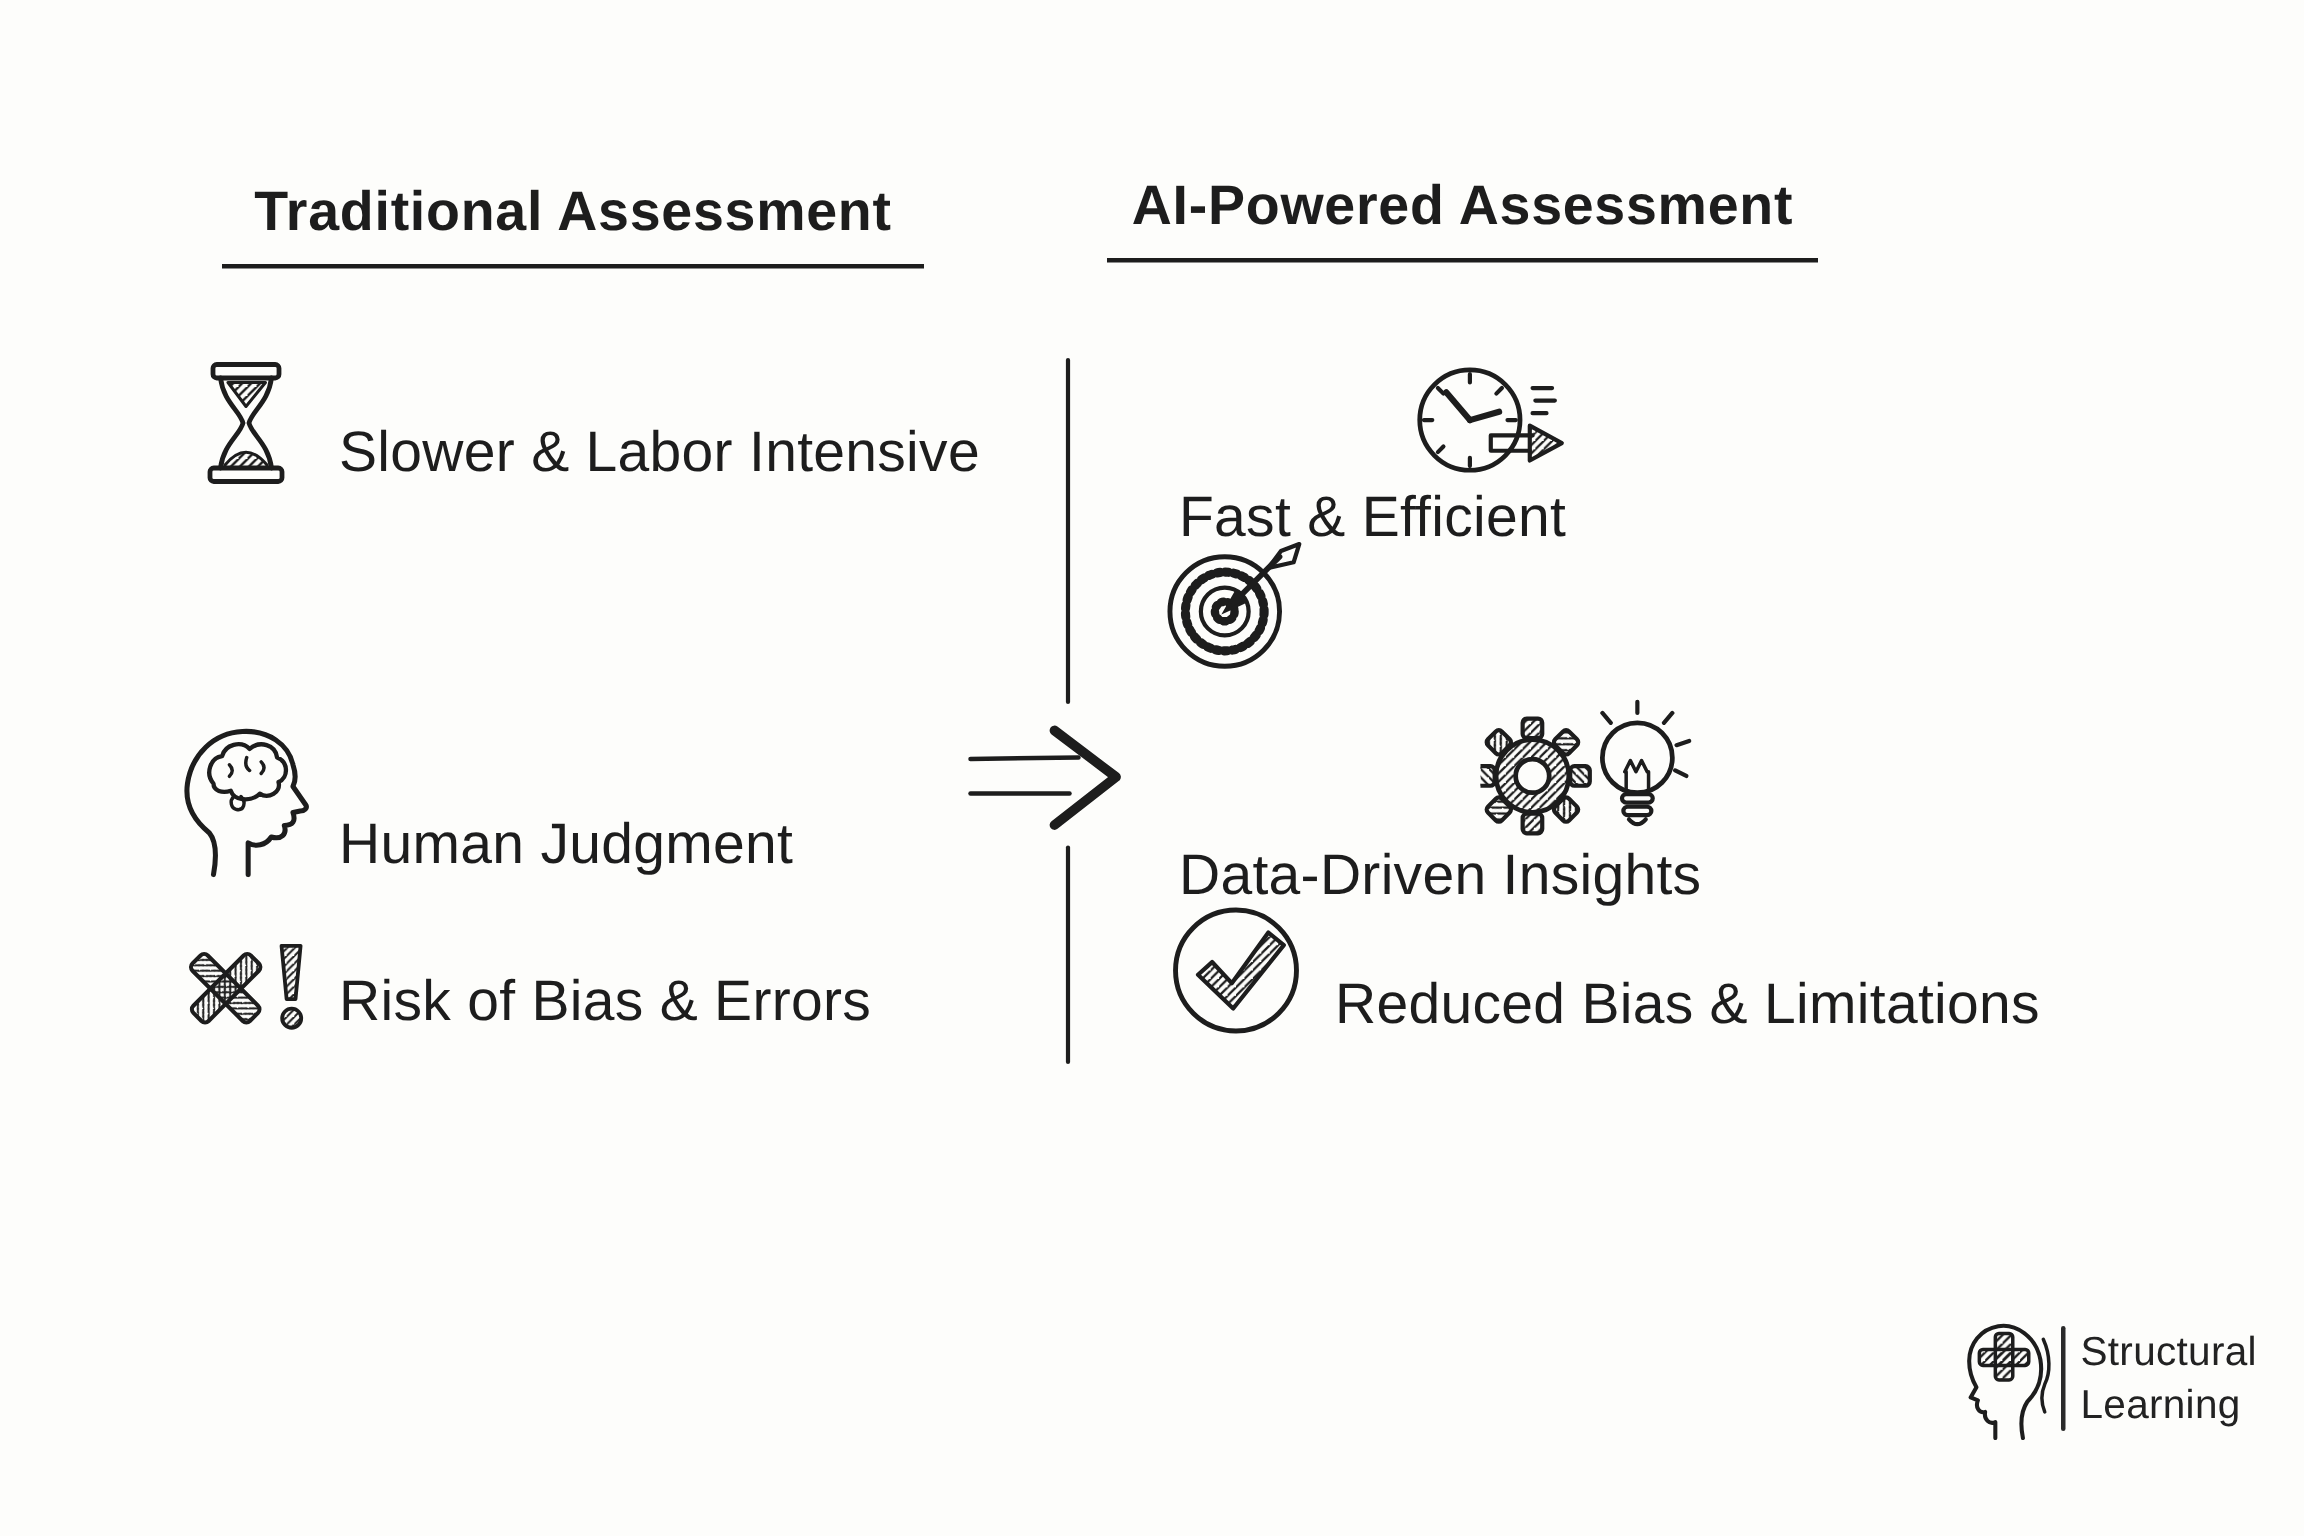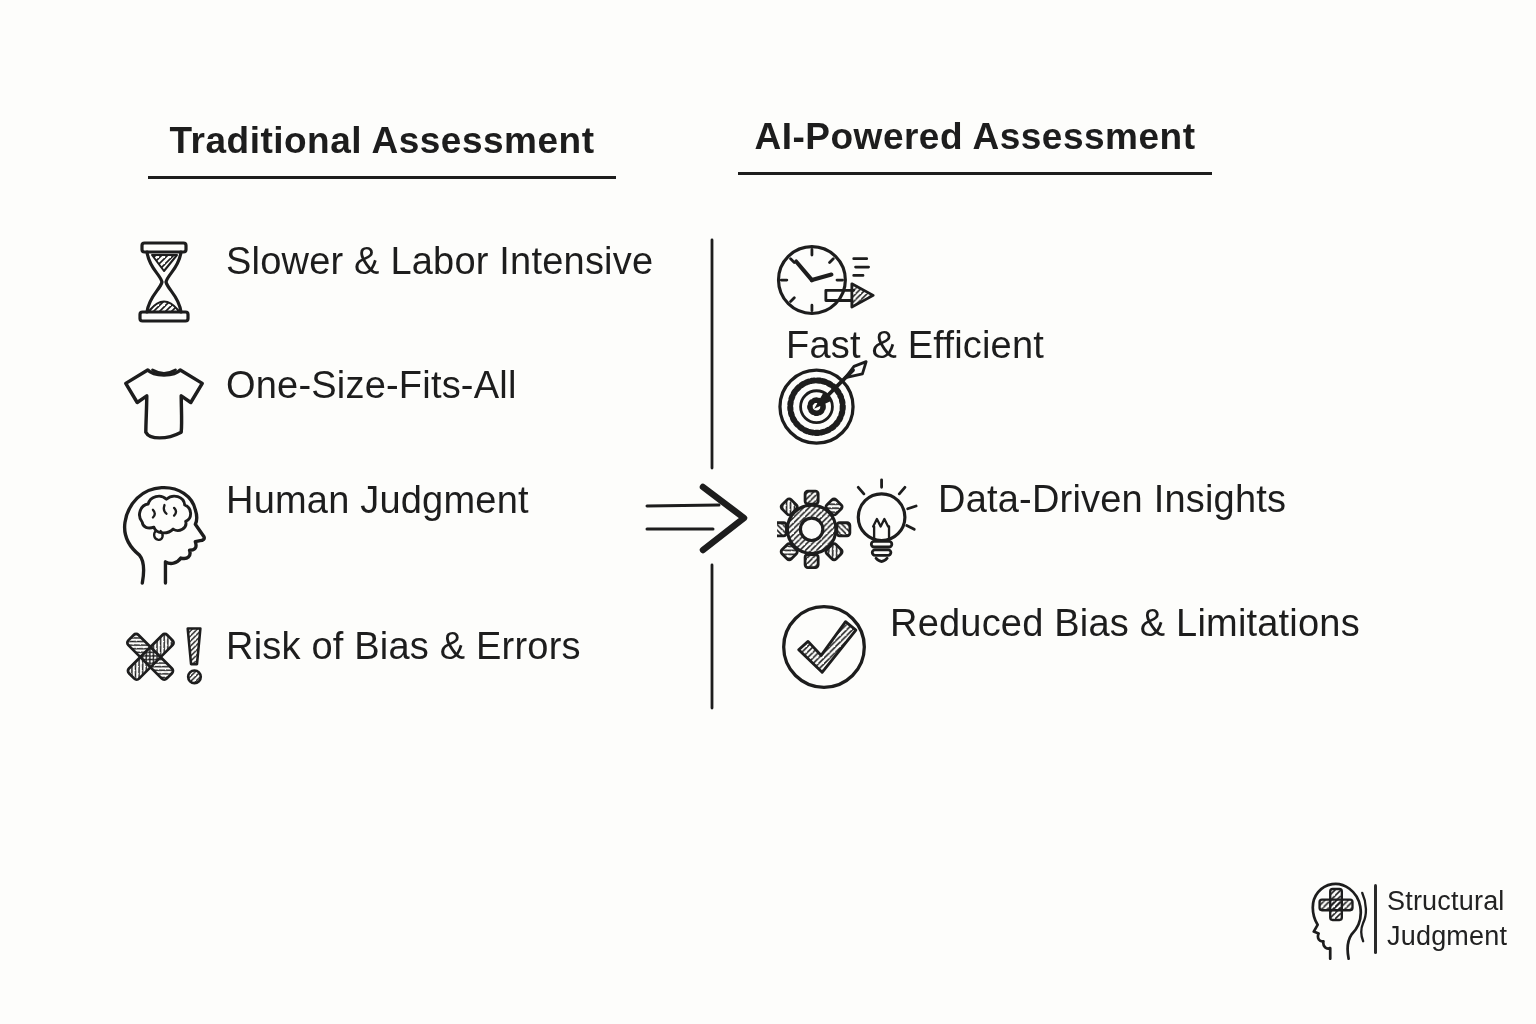--- a/index.html
+++ b/index.html
@@ -23,21 +23,21 @@
     padding-bottom: 14px;
     border-bottom: 3px solid #1d1d1d;
     white-space: nowrap;
   }
   .col-title.left  { left: 148px; top: 120px; width: 468px; }
   .col-title.right { left: 738px; top: 116px; width: 474px; }
 
   .row {
     position: absolute;
     display: flex;
-    align-items: flex-start;
+    align-items: flex-end;
   }
   .icon-box {
     flex: 0 0 auto;
     display: flex;
     align-items: center;
     justify-content: center;
   }
   .row.l { left: 116px; }
   .row.l .icon-box { width: 96px; }
   .row.r { left: 772px; }
@@ -52,21 +52,21 @@
     white-space: nowrap;
     color: #1d1d1d;
   }
 
   .r1l { top: 240px; height: 84px; }
   .r2l { top: 364px; height: 78px; }
   .r3l { top: 479px; height: 106px; }
   .r4l { top: 625px; height: 65px; }
   .r1r { top: 238px; height: 84px; flex-direction: column; }
   .r2r { top: 357px; height: 90px; }
-  .r3r { top: 478px; height: 98px; }
+  .r3r { top: 466px; height: 98px; flex-direction: column; }
   .r4r { top: 602px; height: 90px; }
 
   .divider-svg { position: absolute; left: 706px; top: 238px; }
   .arrow-svg  { position: absolute; left: 645px; top: 482px; }
 
   .logo {
     position: absolute;
     left: 1306px; top: 878px;
     display: flex;
     align-items: center;
@@ -115,29 +115,20 @@
         <path class="hatched" stroke-width="2" d="M15 70 Q29 53 43 70 L43 72 L15 72 Z"></path>
         <rect class="ink" stroke-width="3.2" x="7" y="3" width="44" height="9" rx="2.5"></rect>
         <rect class="ink" stroke-width="3.2" x="5" y="72" width="48" height="9" rx="2.5"></rect>
         <path class="ink" stroke-width="3.2" d="M12 12 C14 28 25 34 27 42 C25 50 14 56 12 72"></path>
         <path class="ink" stroke-width="3.2" d="M46 12 C44 28 33 34 31 42 C33 50 44 56 46 72"></path>
       </svg>
     </span>
     <span class="row-label">Slower &amp; Labor Intensive</span>
   </div>
 
-  <div class="row l r2l">
-    <span class="icon-box">
-      <svg width="88" height="77" viewBox="0 0 92 80">
-        <path class="ink" stroke-width="3.6" d="M29 6 C35 13 57 13 63 6 L86 20 L74 40 L64 33 C64 44 65 62 64 71 C49 79 31 79 27 71 C27 62 28 44 28 33 L18 40 L6 20 Z"></path>
-        <path class="ink" stroke-width="3" d="M34 6 Q46 13 58 6"></path>
-      </svg>
-    </span>
-    <span class="row-label">One-Size-Fits-All</span>
-  </div>
 
   <div class="row l r3l">
     <span class="icon-box">
       <svg width="92" height="106" viewBox="0 0 95 110">
         <path class="ink" stroke-width="3.5" d="M25 108 C27 97 27 85 22 79 C11 70 5 59 7 45 C10 25 25 10 45 9 C63 8 77 18 80 32 C82 38 82 43 80 47 L89 60 C90 62 88 64 85 64 L80 65 C82 71 80 74 74 74 C76 80 72 84 65 82 C61 88 54 89 49 86 L49 108"></path>
         <path class="ink" stroke-width="3" d="M25 45 C19 38 23 27 31 26 C33 18 44 15 50 21 C57 15 68 18 69 27 C77 30 77 41 70 44 C72 51 63 56 57 52 C51 58 39 57 37 50 C31 52 25 50 25 45 Z"></path>
         <path class="ink" stroke-width="2.4" d="M36 32 Q40 36 36 40"></path>
         <path class="ink" stroke-width="2.4" d="M48 27 Q46 33 50 36"></path>
         <path class="ink" stroke-width="2.4" d="M58 30 Q62 34 58 38"></path>
         <path class="ink" stroke-width="2.4" d="M44 54 C48 58 46 64 41 63 C37 62 36 57 39 54"></path>
@@ -241,17 +232,17 @@
       <svg width="62" height="82" viewBox="0 0 64 84">
         <path class="ink" stroke-width="2.8" d="M44 83 C42 73 43 64 47 58 C54 51 58 41 56 29 C53 13 39 4 27 6 C15 8 7 18 7 30 C7 37 9 43 12 48 L8 55 L13 57 C11 62 14 66 18 65 C17 70 21 74 25 72 L25 83"></path>
         <rect class="hatched" stroke-width="2.4" x="14" y="22" width="34" height="11" rx="2.5"></rect>
         <rect class="hatched" stroke-width="2.4" x="25" y="11" width="12" height="32" rx="2.5"></rect>
         <path class="ink" stroke-width="2.4" d="M58 15 C63 26 63 38 59 46 C56 53 57 60 59 65"></path>
       </svg>
     </span>
     <span class="logo-bar"></span>
     <span class="logo-text">
       <div>Structural</div>
-      <div>Judgment</div>
+      <div>Learning</div>
     </span>
   </div>
 
 </div>
 
 </body></html>

